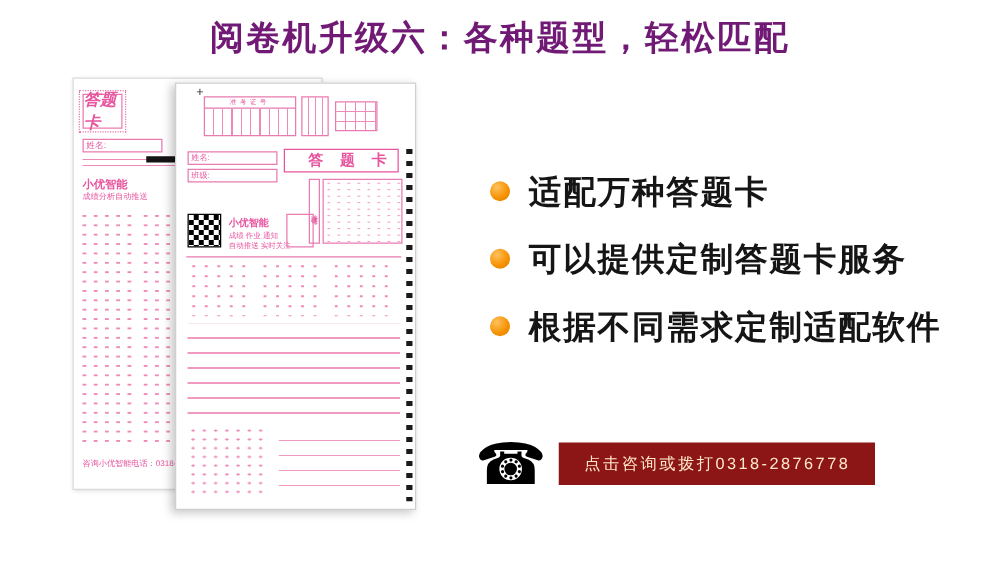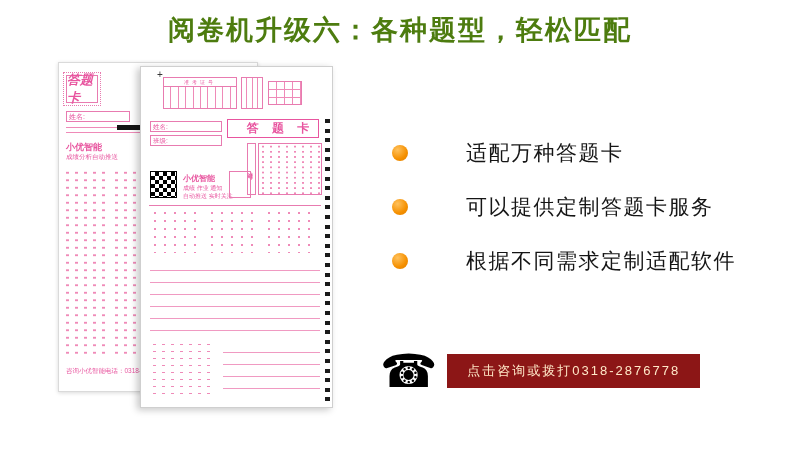--- a/index.html
+++ b/index.html
@@ -2,21 +2,21 @@
 <html><head>
 <meta charset="utf-8">
 <style>
   * { margin:0; padding:0; box-sizing:border-box; }
   html,body { background:#fff; }
   body { font-family:"Liberation Sans", sans-serif; }
   .page { position:relative; width:800px; height:452px; background:#ffffff; overflow:hidden; margin:0 auto; }
 
   
   .title { position:absolute; top:12px; left:0; width:100%; text-align:center;
-           font-size:27px; font-weight:800; color:#4d7c0f; letter-spacing:2px; }
+           font-size:27px; font-weight:800; color:#701a75; letter-spacing:2px; }
 
   
   .sheets { position:absolute; left:55px; top:60px; width:290px; height:360px; }
   .sheet { position:absolute; background:#fff; }
   .sheet.back  { left:3px; top:2px;  width:200px; height:330px; border:1px solid #dadada; box-shadow:0 1px 4px rgba(0,0,0,.15); }
   .sheet.front { left:85px; top:6px; width:193px; height:342px; border:1px solid #cfcfcf; box-shadow:-3px 2px 7px rgba(0,0,0,.22); }
 
   
   .as1-titlebox { position:absolute; left:7px; top:12px; width:32px; height:28px;
     border:1px solid #e87bb0; outline:1px dotted #e87bb0; outline-offset:2px;
@@ -77,21 +77,21 @@
     background-image:radial-gradient(2.5px 1.4px at 50% 50%, #ef8ab8 55%, transparent 62%);
     background-size:9px 7px; }
   .timing { position:absolute; left:184px; top:52px; width:5px; height:282px;
     background:repeating-linear-gradient(to bottom, #1a1a1a 0 4px, transparent 4px 9.6px); }
 
   
   .features { position:absolute; left:392px; top:126px; width:395px; }
   .feature { height:54px; display:flex; align-items:center; gap:15px; }
   .dot { width:16px; height:16px; border-radius:50%; flex:0 0 16px;
     background:radial-gradient(circle at 35% 30%, #ffc15c, #f59000 60%, #df7e00); }
-  .ftext { font-size:21px; color:#151515; font-weight:400; letter-spacing:1.5px; white-space:nowrap;margin-left:43px; }
+  .ftext { font-size:26px; color:#151515; font-weight:700; letter-spacing:1.5px; white-space:nowrap; }
 
   
   .cta { position:absolute; left:380px; top:348px; display:flex; align-items:center; gap:10px; }
   .phone { font-family:"DejaVu Sans", sans-serif; font-size:46px; line-height:1; color:#000; }
   .banner { background:#8c1616; color:#ffe8c8; font-size:13px; font-weight:400;
     padding:8px 20px; letter-spacing:2px; white-space:nowrap; }
 </style>
 </head>
 <body>
 

